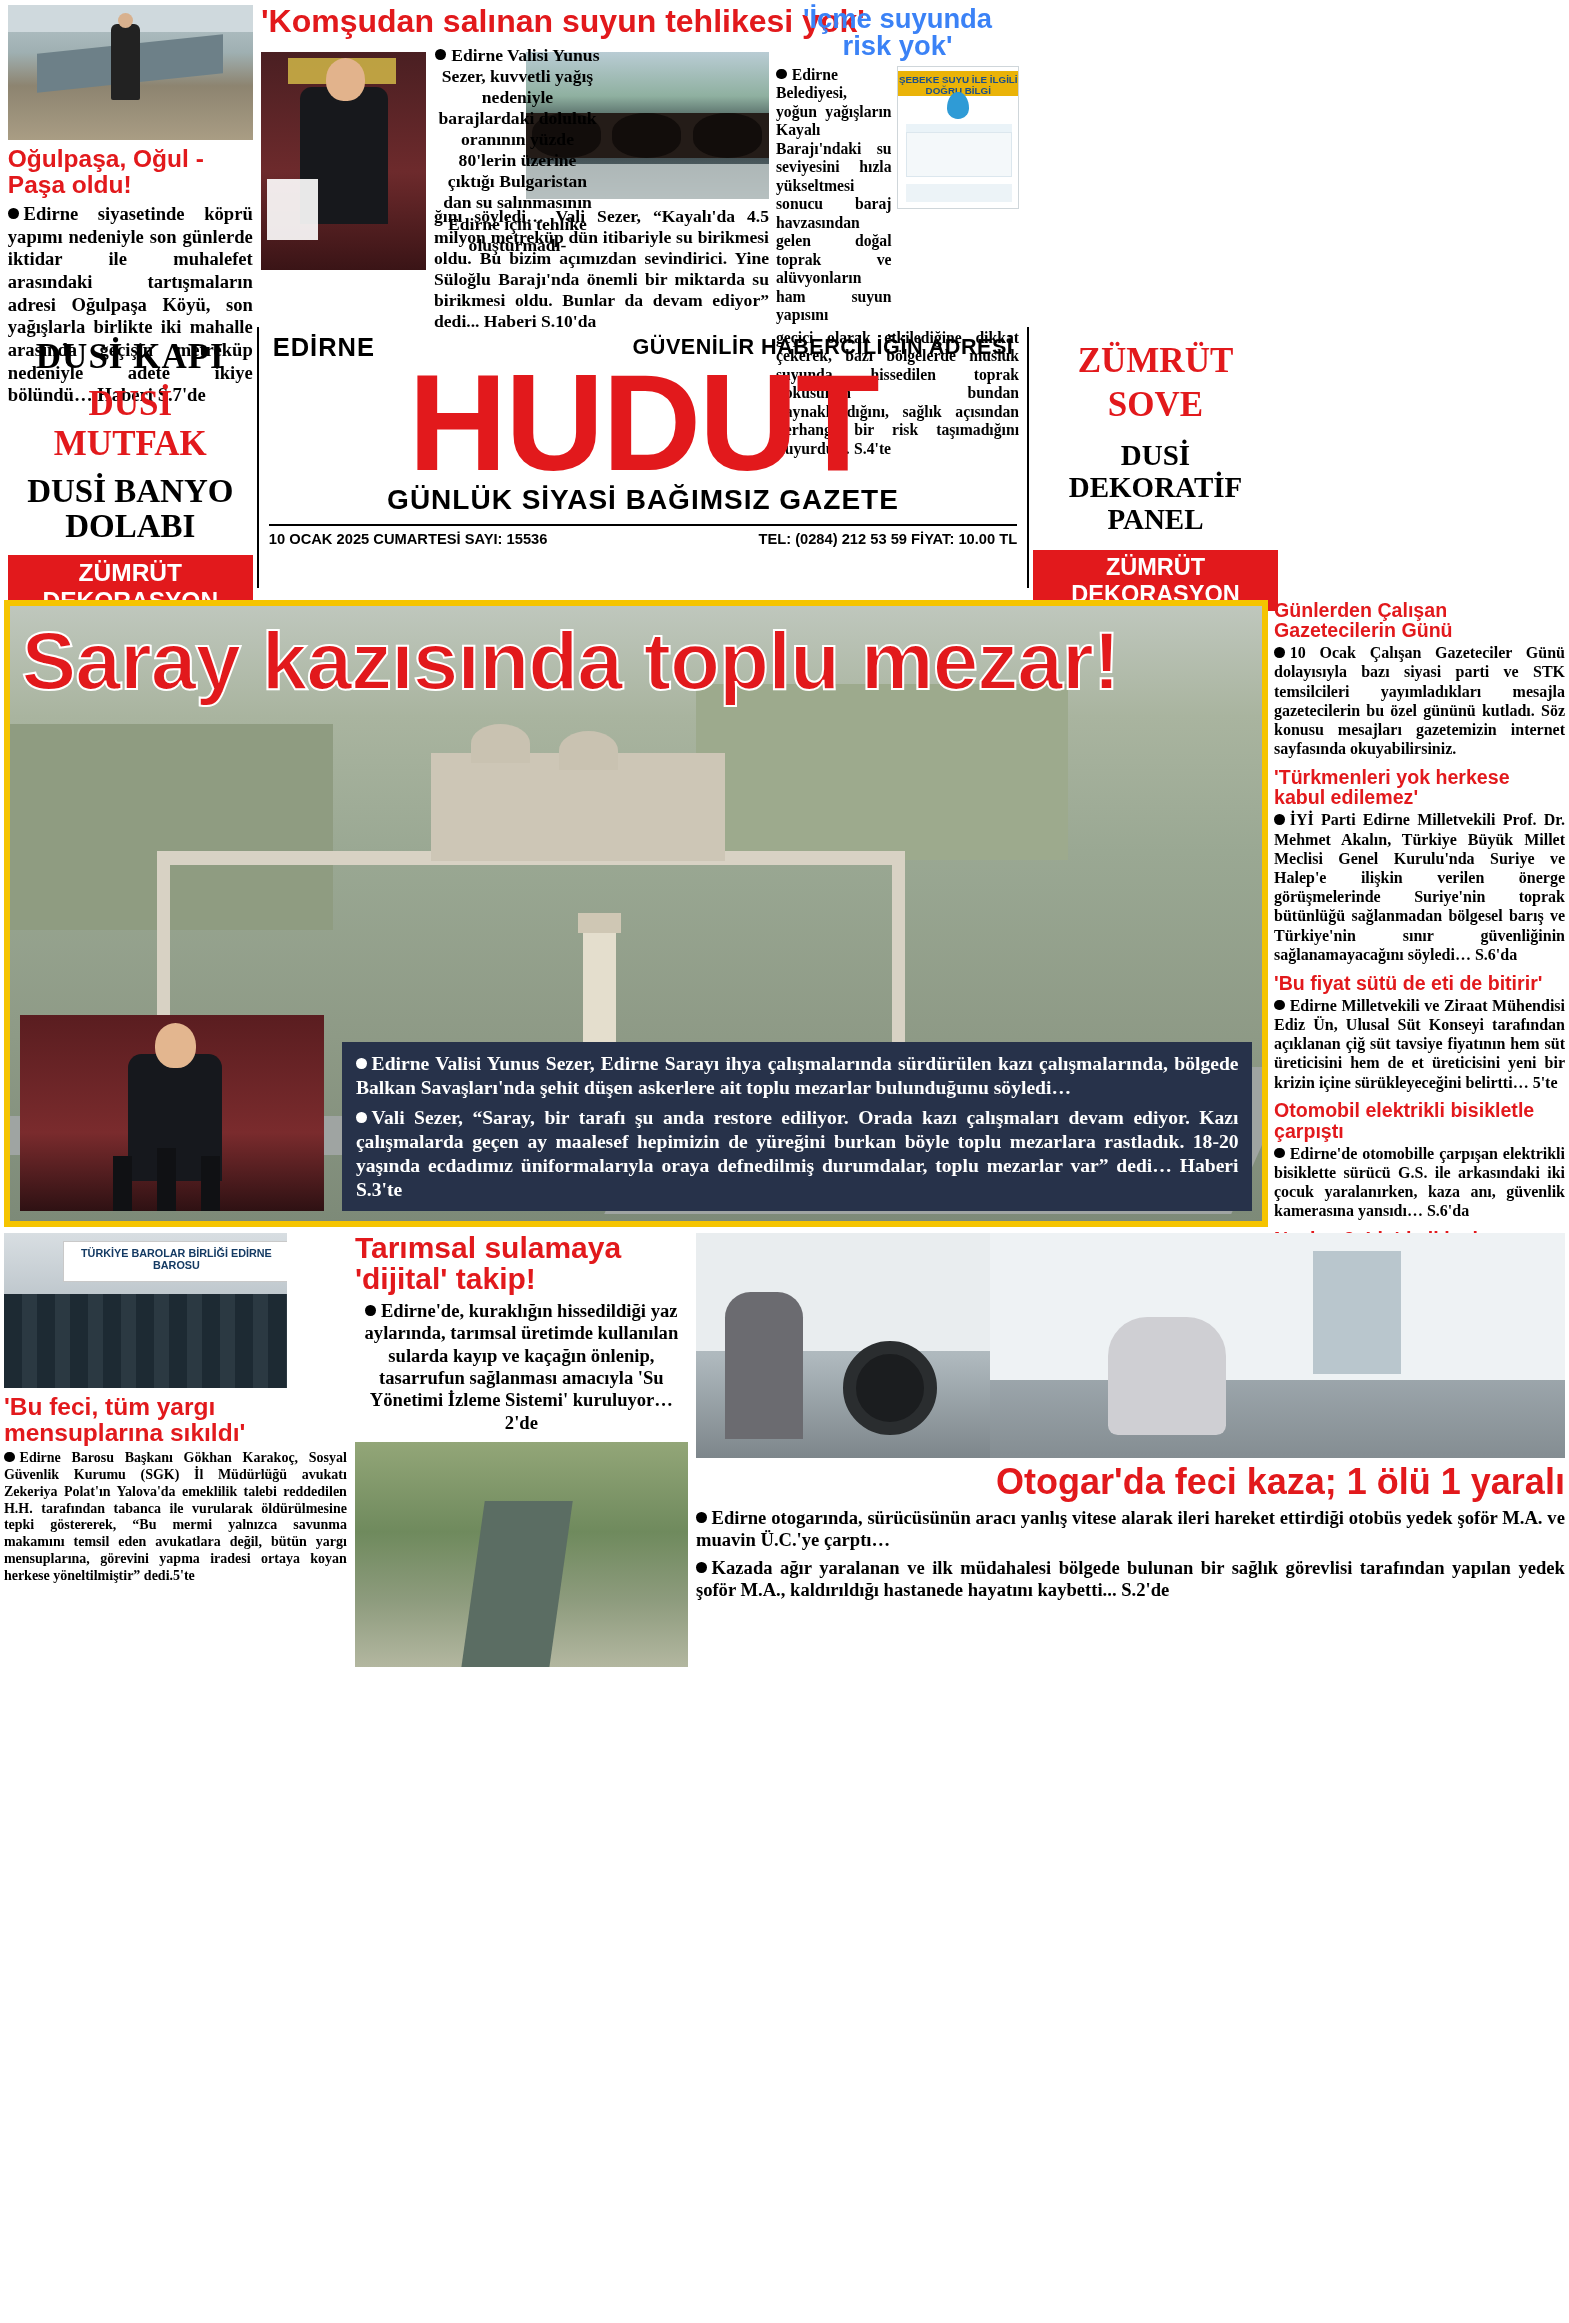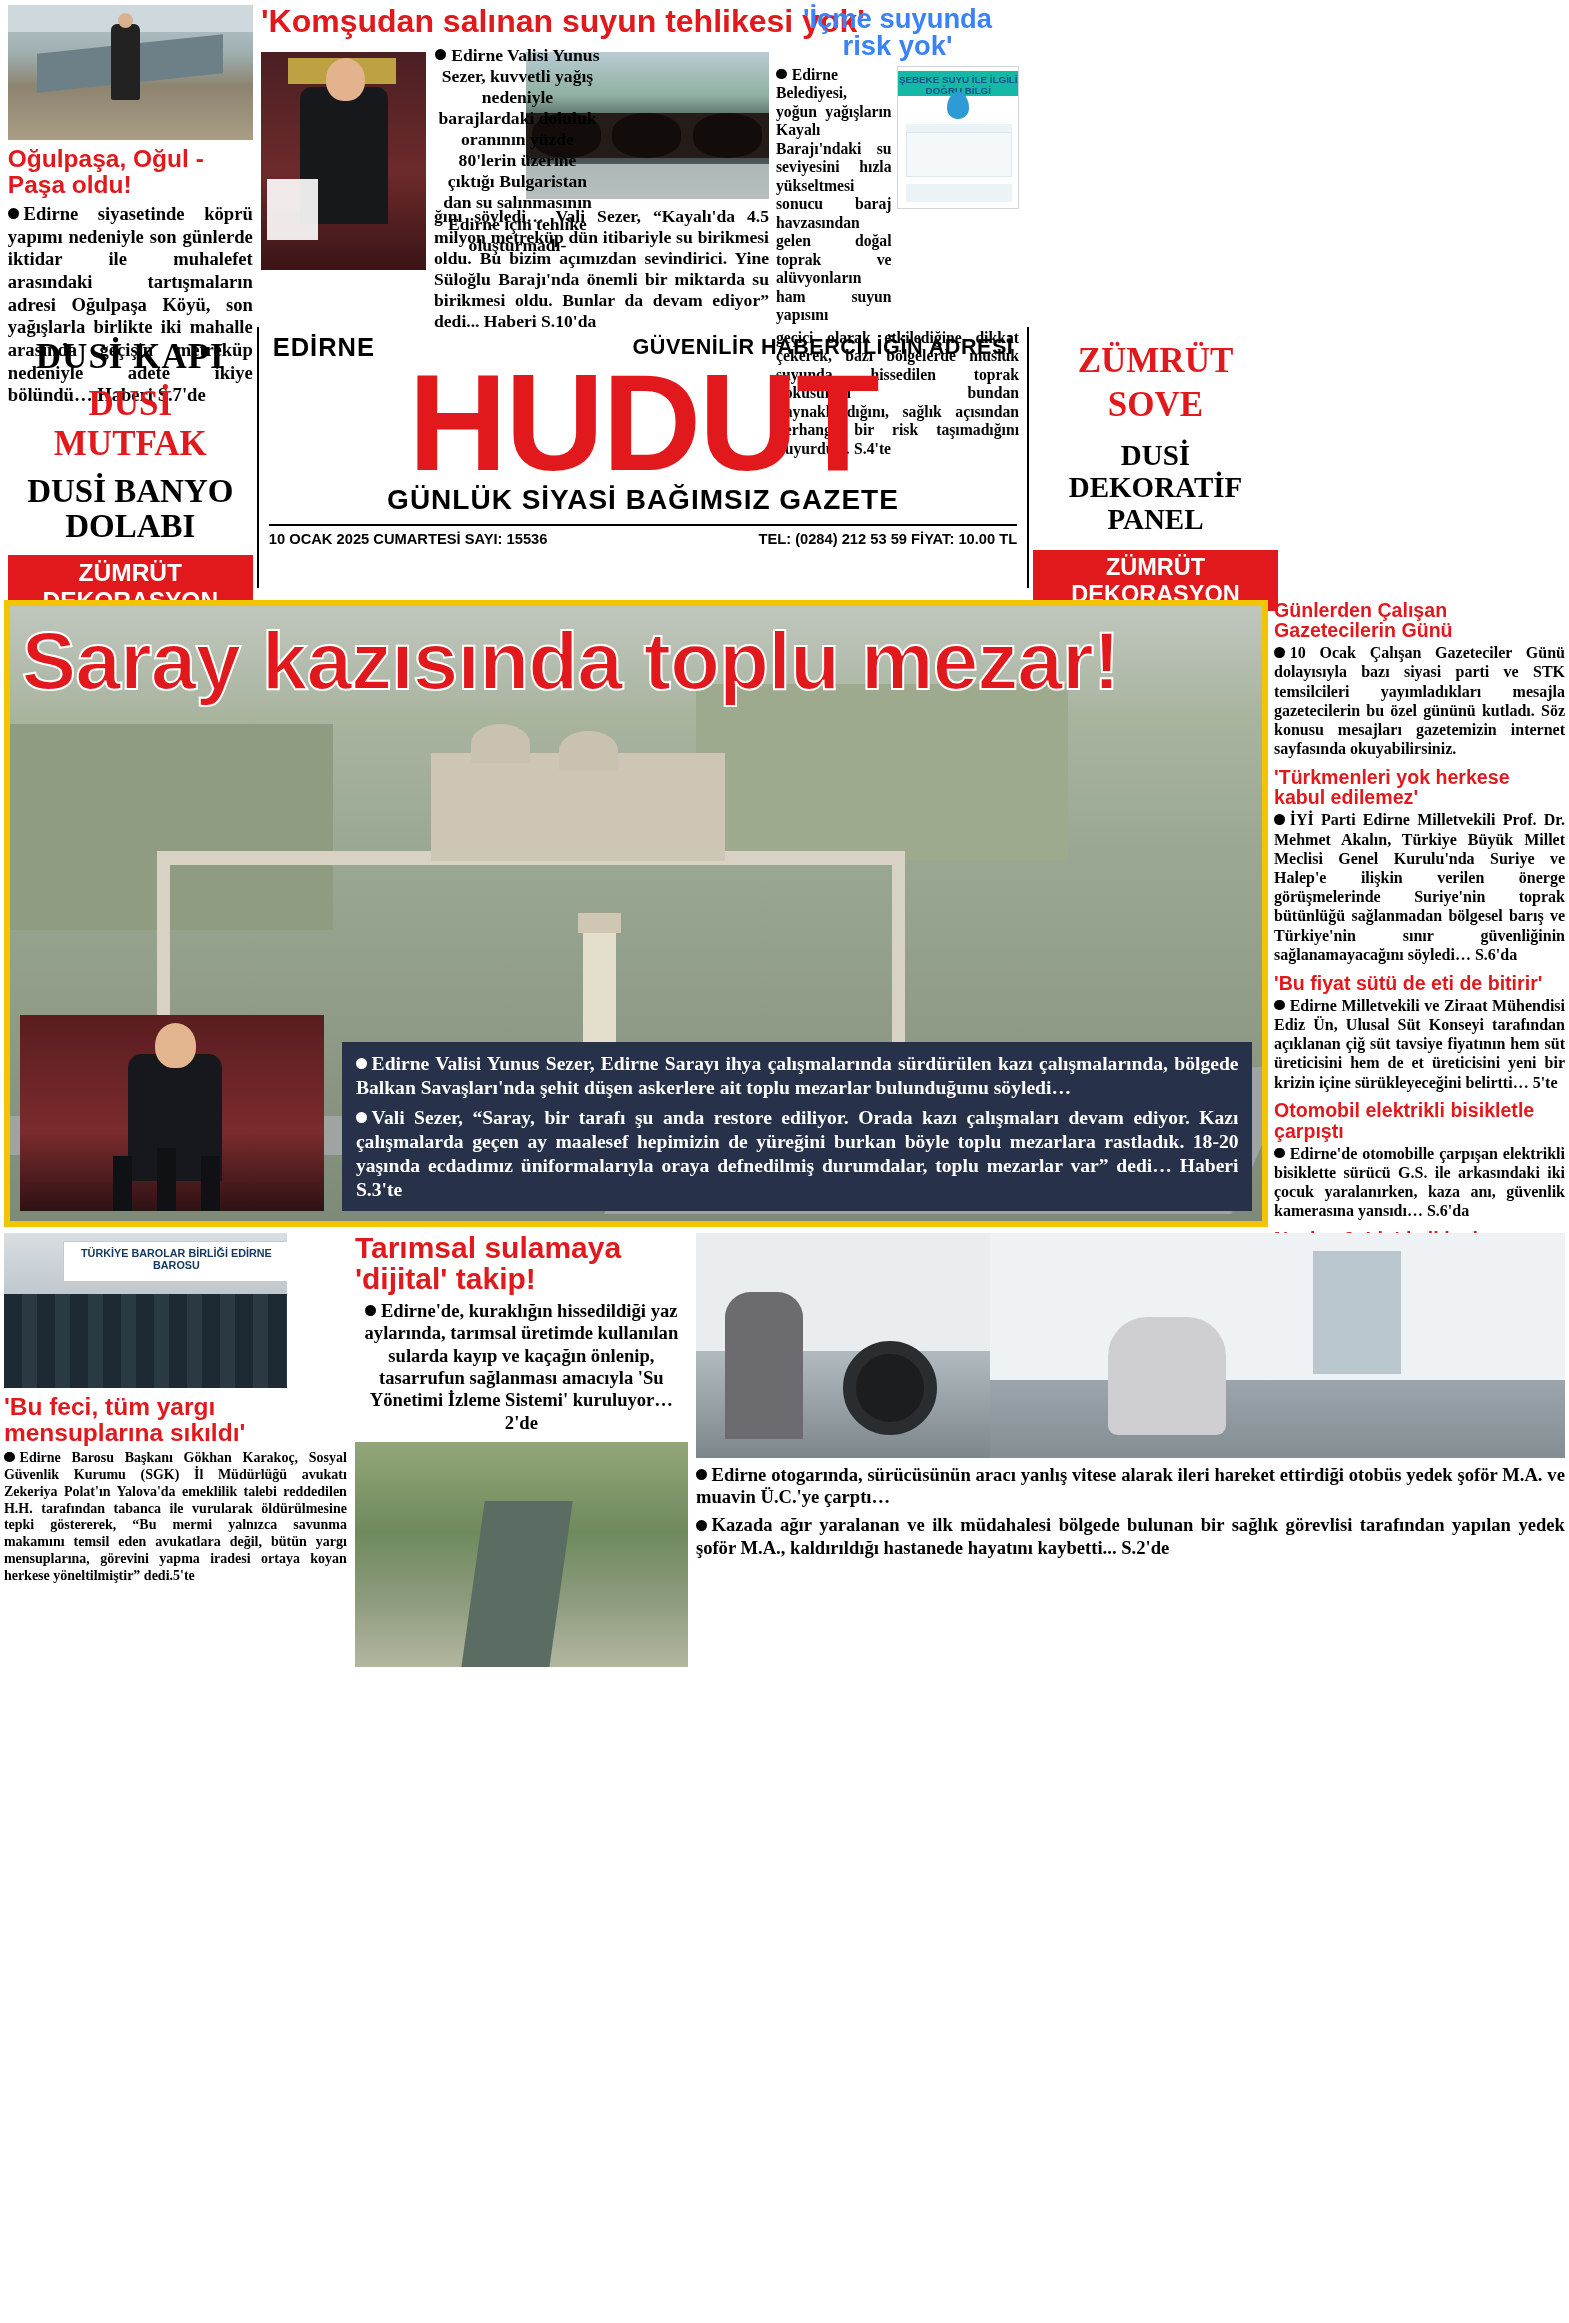--- a/index.html
+++ b/index.html
@@ -48,21 +48,21 @@
   .tm-photo2 .foam { position:absolute; left:0; bottom:0; width:100%; height:35px; background:#cfd7d6; opacity:.75; }
   .tm-col { position:absolute; left:173px; top:0; width:167px; font-size:17.6px; line-height:1.2; font-weight:bold; text-align:center; }
   .tm-bottom { position:absolute; left:173px; top:161px; width:335px; font-size:17.6px; line-height:1.2; font-weight:bold; text-align:justify; }
 
   
   .tr { position:absolute; left:776px; top:4.9px; width:243px; height:314px; }
   .tr-head { font-family:"Liberation Sans", sans-serif; font-weight:bold; font-size:27.4px; color:#3b82f6; line-height:1.0; text-align:center; }
   .tr-flex { display:flex; gap:5.9px; margin-top:5.9px; }
   .tr-text { width:116px; font-size:15.7px; line-height:1.18; font-weight:bold; text-align:justify; }
   .tr-img { width:122px; height:143px; background:#ffffff; border:1px solid #cfd6da; position:relative; }
-  .tr-img .hdr { position:absolute; left:0; top:4px; width:100%; height:25.5px; background:#14b8a6; }
+  .tr-img .hdr { position:absolute; left:0; top:4px; width:100%; height:25.5px; background:#eab308; }
   .tr-img .hdr span { display:block; text-align:center; font-family:"Liberation Sans",sans-serif; font-size:9.8px; font-weight:bold; color:#1b4f8a; padding-top:3.9px; }
   .tr-img .drop { position:absolute; left:49px; top:25.5px; width:21.6px; height:27.4px; background:#2f9bd6; border-radius:50% 50% 50% 50%/60% 60% 40% 40%; }
   .tr-img .bar { position:absolute; left:7.8px; width:106px; height:9.8px; background:#eaf3f8; }
   .tr-img .grid { position:absolute; left:7.8px; top:65px; width:106px; height:45px; background:#f4f8fa; border:1px solid #dce7ee; }
   .tr-img .foot { position:absolute; left:7.8px; bottom:5.9px; width:106px; height:17.6px; background:#ecf3f7; }
   .tr-bottom { font-size:15.7px; line-height:1.18; font-weight:bold; text-align:justify; margin-top:3.9px; }
 
   
   .masthead { position:absolute; left:0; top:323px; width:1569px; height:274px; }
   .mh-left { position:absolute; left:7.8px; top:5.9px; width:245px; height:257px; text-align:center; }
@@ -336,20 +336,21 @@
           <div class="bus"></div>
             <div class="person"></div>
             <div class="wheel"></div>
         </div>
         <div class="br-p2 photo">
           <div class="busbody"></div>
             <div class="door"></div>
             <div class="crouch"></div>
         </div>
       </div>
+      <div class="br-head">Otogar'da feci kaza; 1 ölü 1 yaralı</div>
       <div class="br-text">
         <span class="bullet"></span><span>Edirne otogarında, sürücüsünün aracı yanlış vitese alarak ileri hareket ettirdiği otobüs yedek şoför M.A. ve muavin Ü.C.'ye çarptı…</span>
       </div>
       <div class="br-text">
         <span class="bullet"></span><span>Kazada ağır yaralanan ve ilk müdahalesi bölgede bulunan bir sağlık görevlisi tarafından yapılan yedek şoför M.A., kaldırıldığı hastanede hayatını kaybetti... S.2'de</span>
       </div>
     </div>
   </div>
 
 </div>

